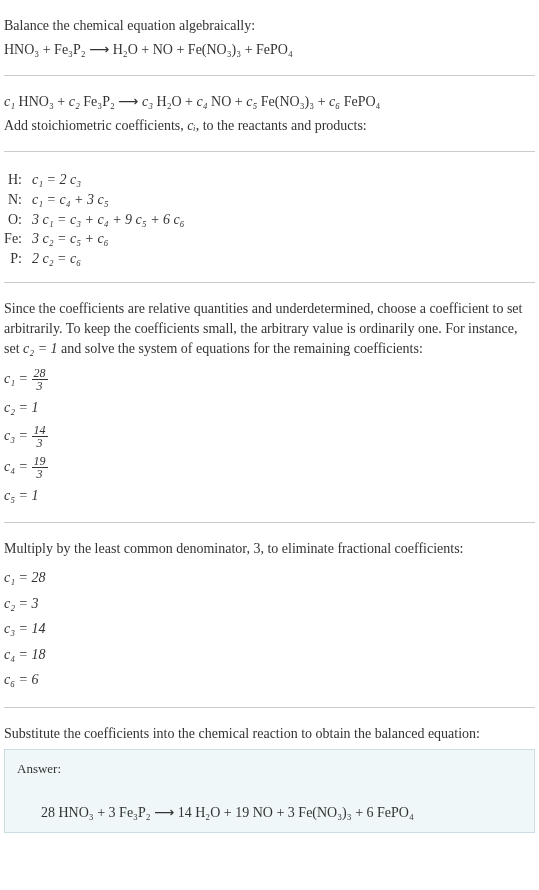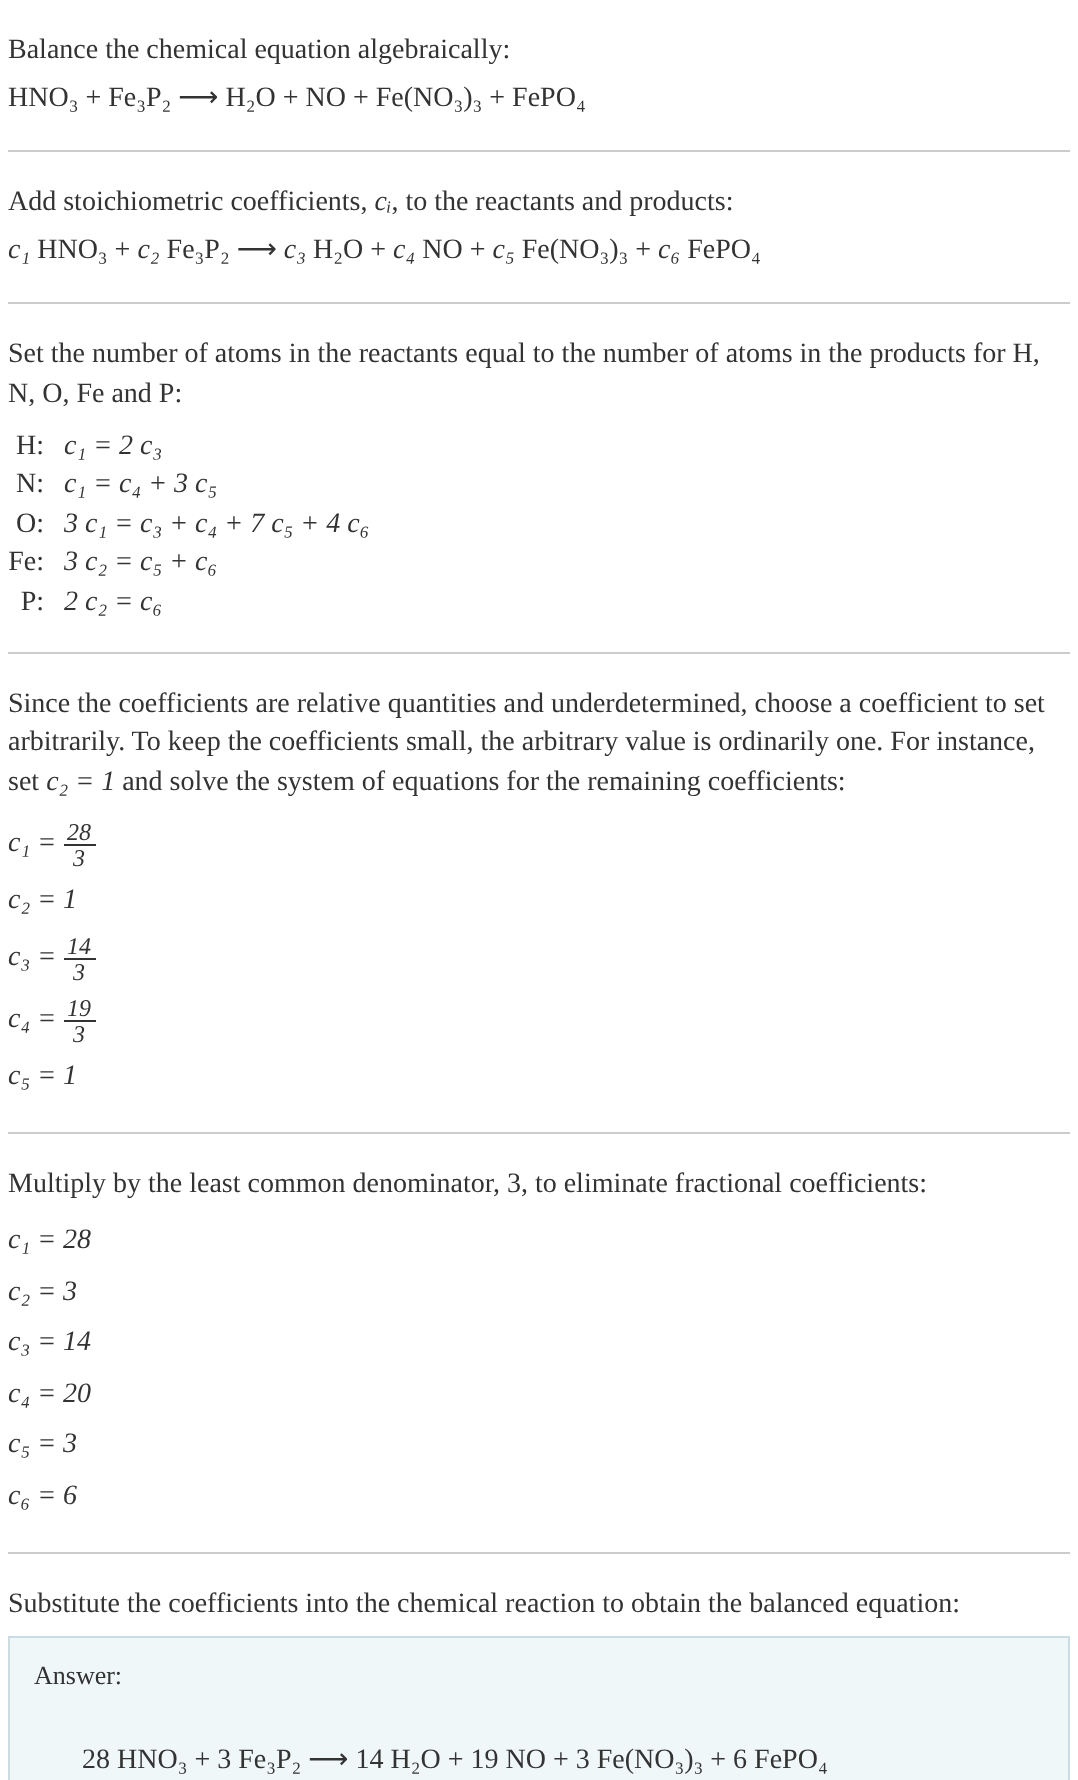--- a/index.html
+++ b/index.html
@@ -91,43 +91,42 @@
 
 <div class="section">
   <div class="eq-line">Balance the chemical equation algebraically:</div>
   <div class="eq-line">HNO₃ + Fe₃P₂ ⟶ H₂O + NO + Fe(NO₃)₃ + FePO₄</div>
 </div>
 
 <hr>
 
 <div class="section">
   <div class="eq-line">
-    <span>Add stoichiometric coefficients, </span><span class="ital">cᵢ</span><span>, to the reactants and products:</span>
+    <span class="ital">c₁</span><span> HNO₃ + </span><span class="ital">c₂</span><span> Fe₃P₂ ⟶ </span><span class="ital">c₃</span><span> H₂O + </span><span class="ital">c₄</span><span> NO + </span><span class="ital">c₅</span><span> Fe(NO₃)₃ + </span><span class="ital">c₆</span><span> FePO₄</span>
   </div>
   <div class="eq-line">
-    <span class="ital">c₁</span><span> HNO₃ + </span><span class="ital">c₂</span><span> Fe₃P₂ ⟶ </span><span class="ital">c₃</span><span> H₂O + </span><span class="ital">c₄</span><span> NO + </span><span class="ital">c₅</span><span> Fe(NO₃)₃ + </span><span class="ital">c₆</span><span> FePO₄</span>
+    <span>Add stoichiometric coefficients, </span><span class="ital">cᵢ</span><span>, to the reactants and products:</span>
   </div>
 </div>
 
 <hr>
 
 <div class="section">
-  <div class="eq-line">Set the number of atoms in the reactants equal to the number of atoms in the products for H, N, O, Fe and P:</div>
   <div class="atom-table">
     <div class="atom-row">
       <div class="atom-label">H:</div>
       <div class="atom-eq ital">c₁ = 2 c₃</div>
     </div>
     <div class="atom-row">
       <div class="atom-label">N:</div>
       <div class="atom-eq ital">c₁ = c₄ + 3 c₅</div>
     </div>
     <div class="atom-row">
       <div class="atom-label">O:</div>
-      <div class="atom-eq ital">3 c₁ = c₃ + c₄ + 7 c₅ + 4 c₆</div>
+      <div class="atom-eq ital">3 c₁ = c₃ + c₄ + 9 c₅ + 6 c₆</div>
     </div>
     <div class="atom-row">
       <div class="atom-label">Fe:</div>
       <div class="atom-eq ital">3 c₂ = c₅ + c₆</div>
     </div>
     <div class="atom-row">
       <div class="atom-label">P:</div>
       <div class="atom-eq ital">2 c₂ = c₆</div>
     </div>
   </div>
@@ -155,22 +154,21 @@
 </div>
 
 <hr>
 
 <div class="section">
   <div class="eq-line">Multiply by the least common denominator, 3, to eliminate fractional coefficients:</div>
   <div class="coef-list">
     <div class="coef-item ital">c₁ = 28</div>
     <div class="coef-item ital">c₂ = 3</div>
     <div class="coef-item ital">c₃ = 14</div>
-    <div class="coef-item ital">c₄ = 20</div>
-    <div class="coef-item ital">c₅ = 3</div>
+    <div class="coef-item ital">c₄ = 18</div>
     <div class="coef-item ital">c₆ = 6</div>
   </div>
 </div>
 
 <hr>
 
 <div class="section">
   <div class="eq-line">Substitute the coefficients into the chemical reaction to obtain the balanced equation:</div>
   <div class="answer-box">
     <div class="answer-label">Answer:</div>

